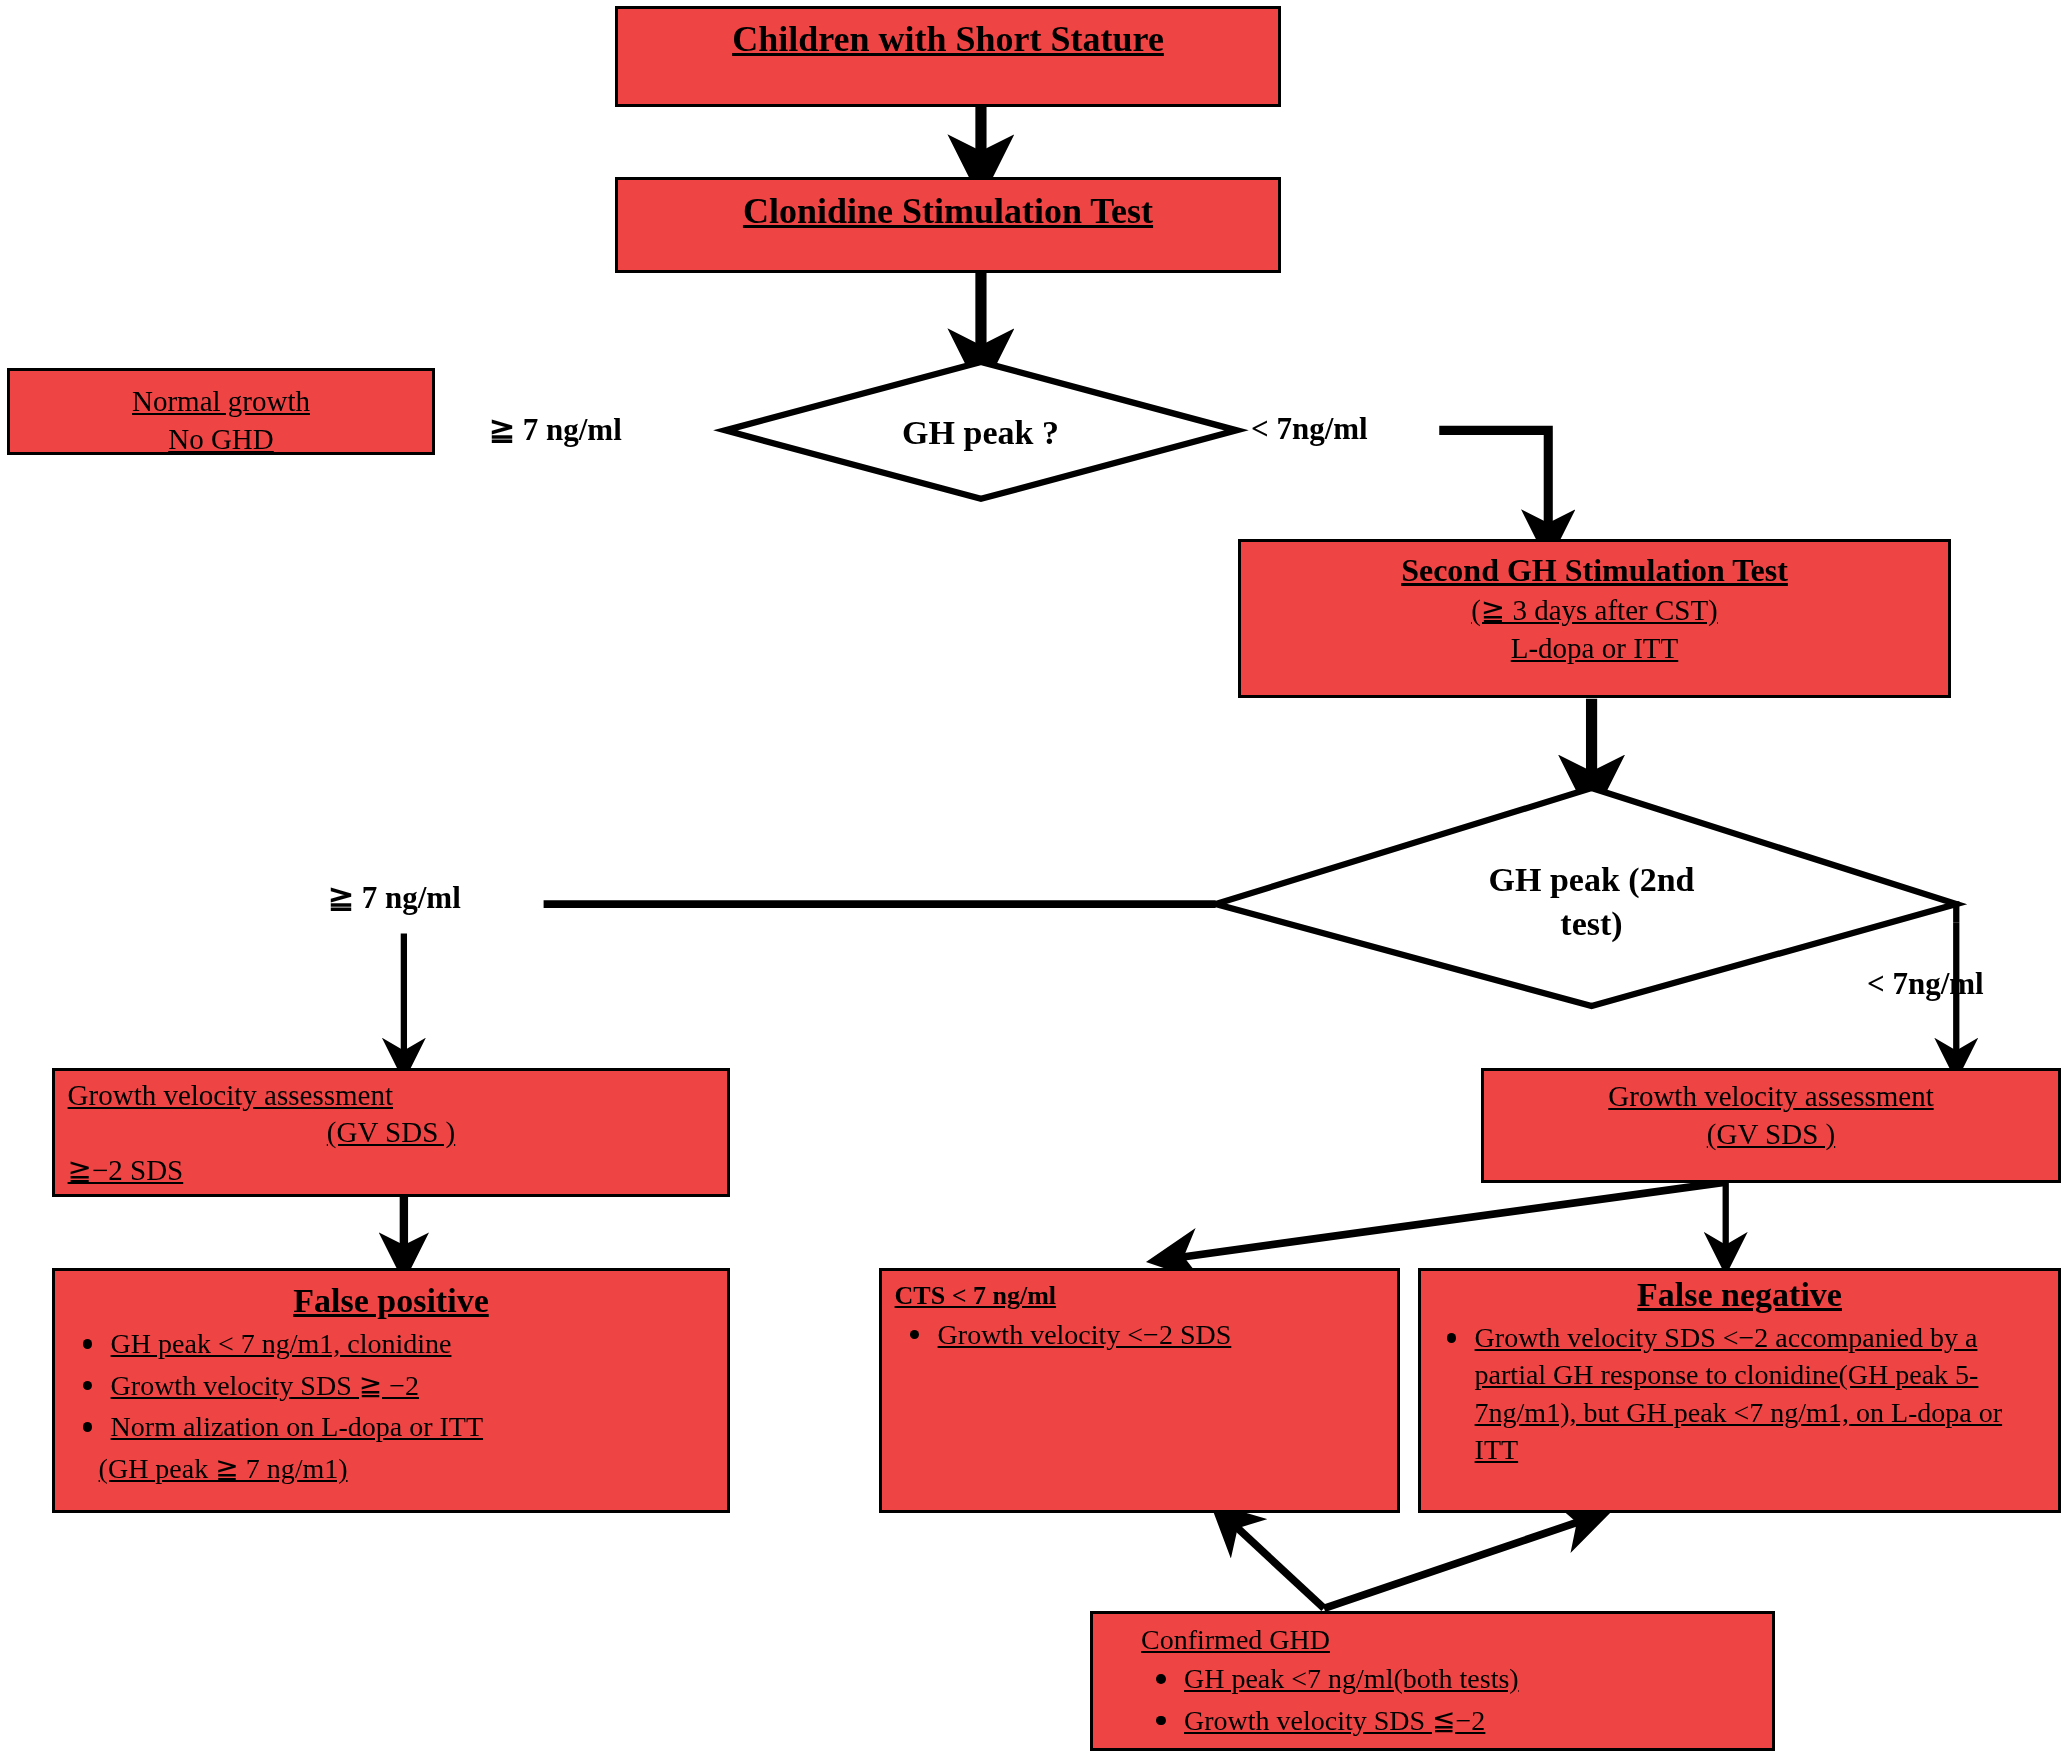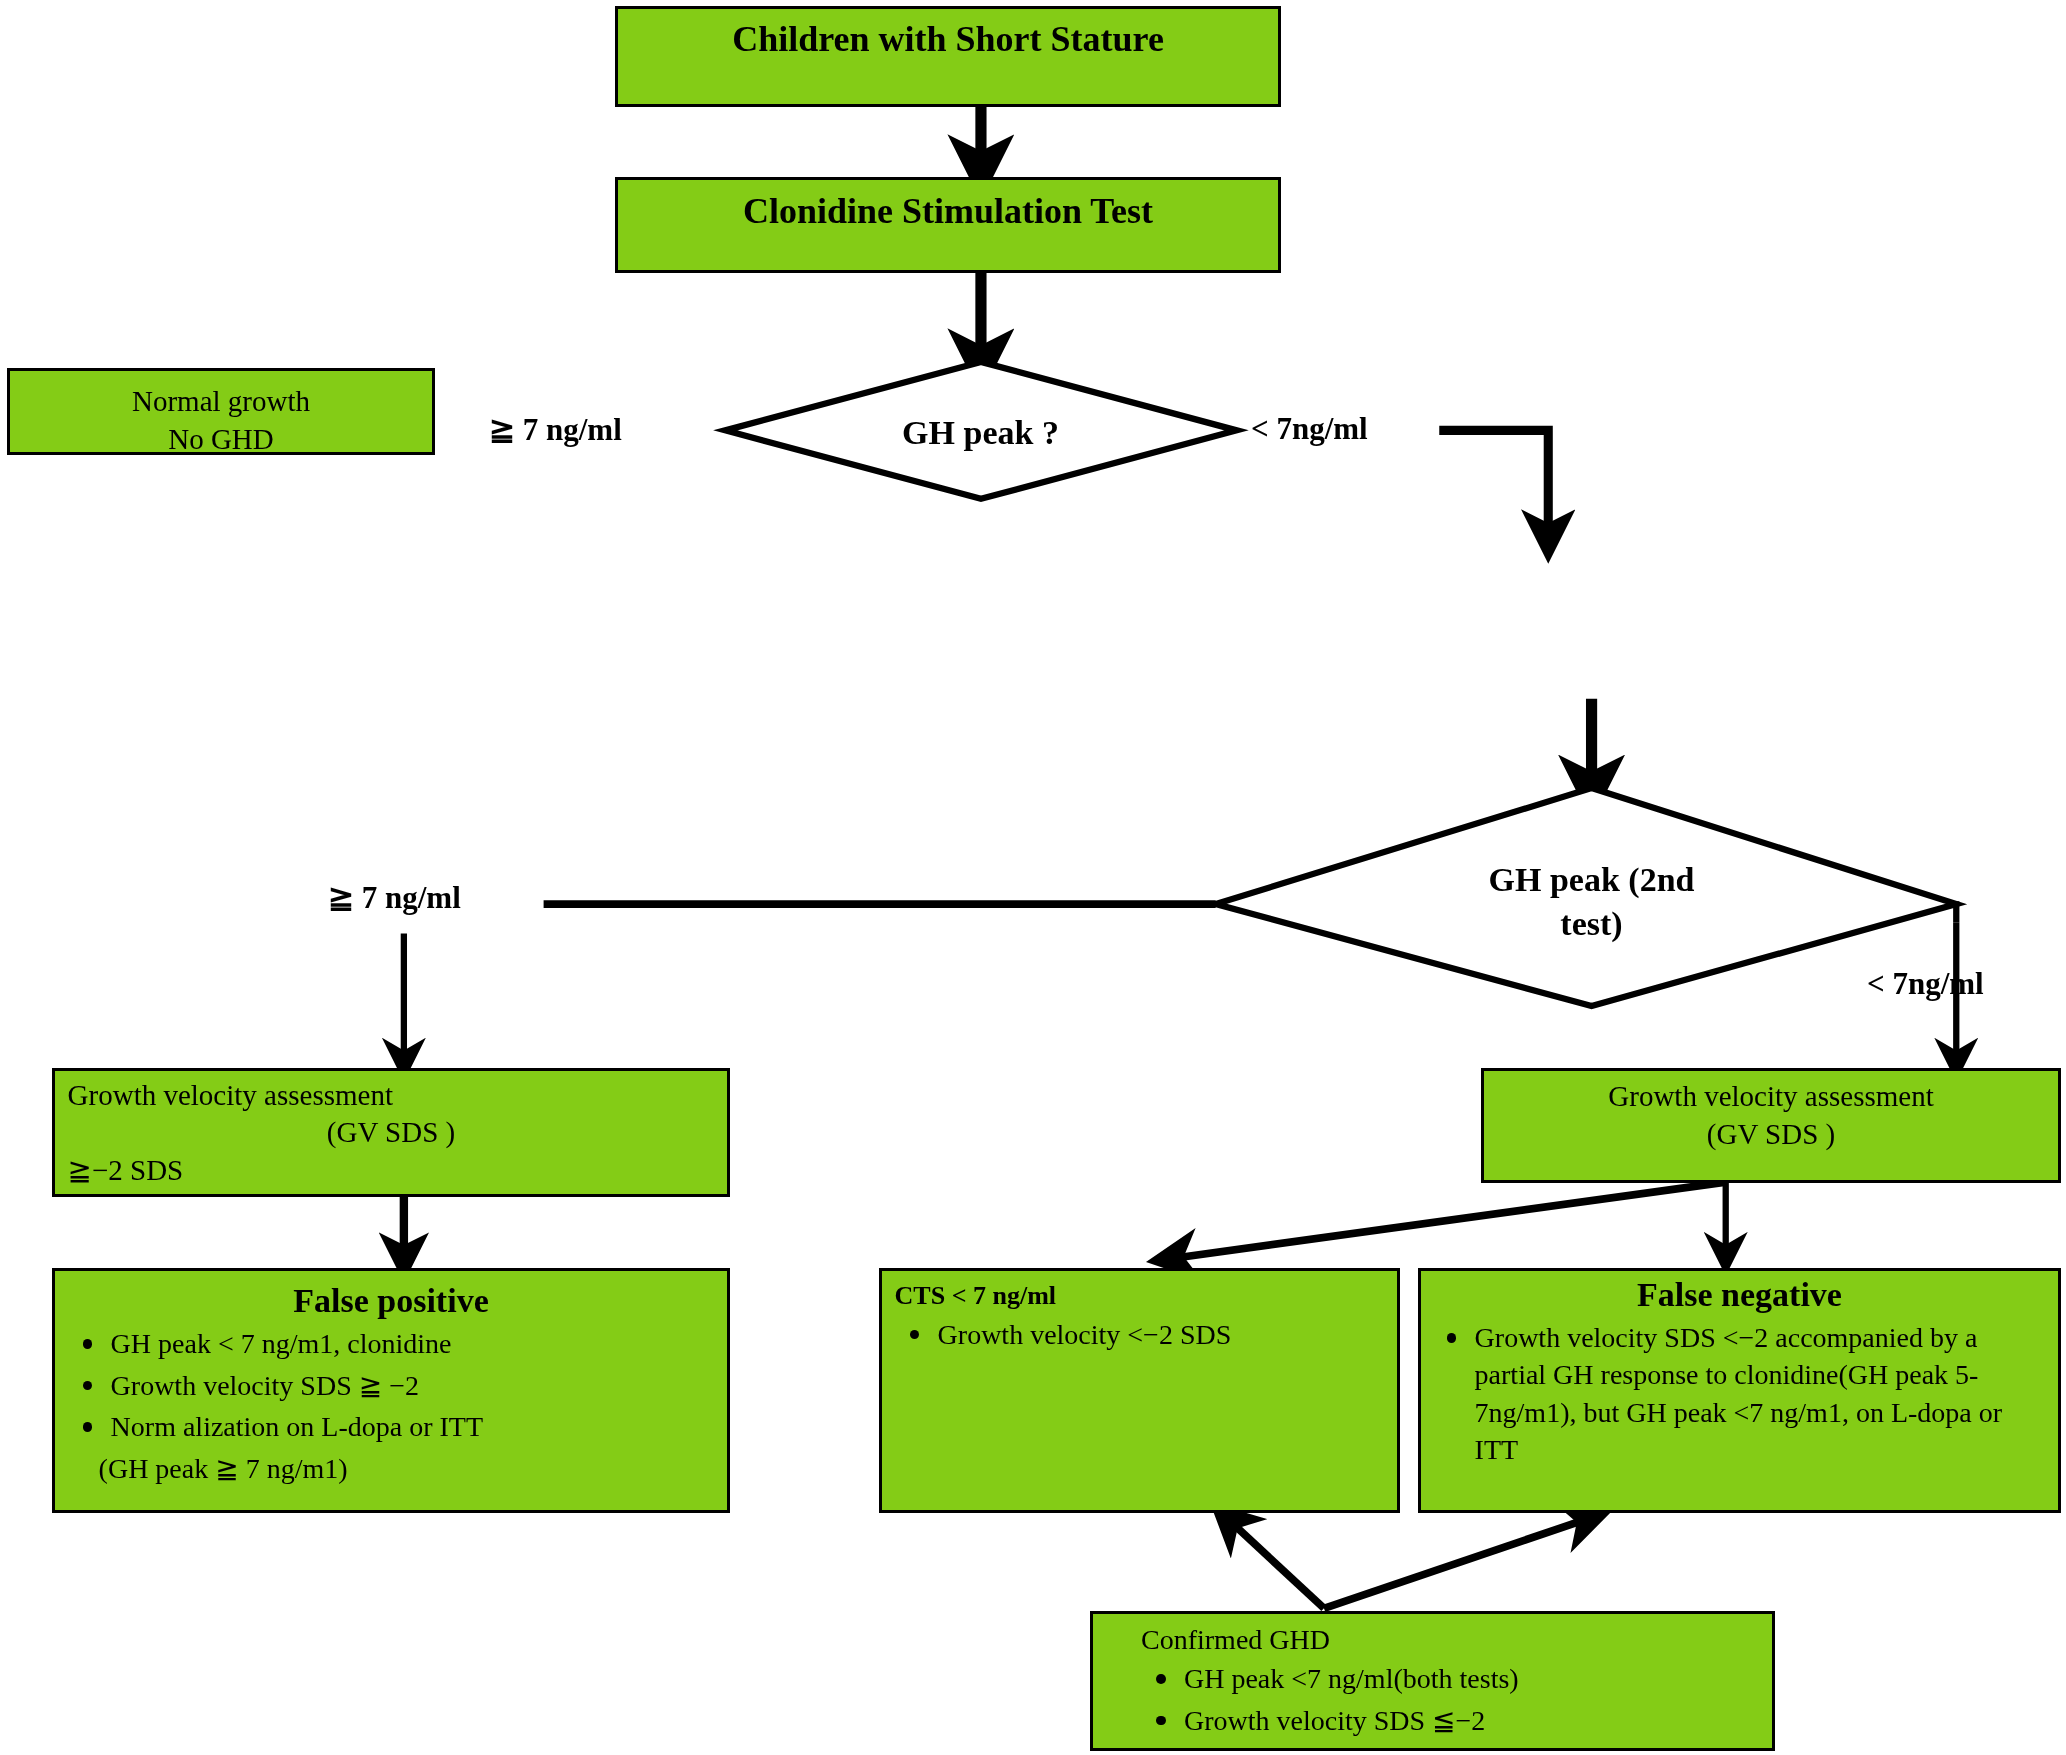--- a/index.html
+++ b/index.html
@@ -9,22 +9,23 @@
     height:1755px;
     background:#ffffff;
     font-family:"Liberation Serif","DejaVu Serif",serif;
     color:#000000;
     overflow:hidden;
   }
   .node{
     position:absolute;
     box-sizing:border-box;
     border:3.5px solid #000;
-    background:#84cc16;
+    background:#ef4444;
     color:#000;
+    text-decoration:underline;
   }
   .node .inner{
     padding:9.8px 12.6px;
   }
   .ctr{text-align:center;}
   .lft{text-align:left;}
   .t-big{font-size:36px;font-weight:bold;line-height:1.22;}
   .t-norm{font-size:29px;font-weight:normal;line-height:1.30;}
   .t-small{font-size:28px;font-weight:normal;line-height:1.34;}
   .t-bold{font-weight:bold;}
@@ -130,20 +131,27 @@
     <div class="inner ctr t-big">Clonidine Stimulation  Test</div>
   </div>
 
   <div class="node" style="left:7px; top:368px; width:428px; height:87px;">
     <div class="inner ctr t-norm" style="padding-top:12px;">
       <div>Normal growth</div>
       <div>No GHD</div>
     </div>
   </div>
 
+  <div class="node" style="left:1238px; top:539px; width:713px; height:159px;">
+    <div class="inner ctr t-norm" style="padding-top:8.4px;">
+      <div class="t-bold" style="font-size:32px;">Second GH Stimulation Test</div>
+      <div>(≧ 3 days after CST)</div>
+      <div>L-dopa or ITT</div>
+    </div>
+  </div>
 
   <div class="node" style="left:52px; top:1068px; width:678px; height:129px;">
     <div class="inner lft t-norm" style="padding-top:5.6px;">
       <div>Growth  velocity assessment</div>
       <div style="text-align:center;">(GV SDS )</div>
       <div style="">≧−2 SDS</div>
     </div>
   </div>
 
   <div class="node" style="left:1481px; top:1068px; width:580px; height:115px;">

